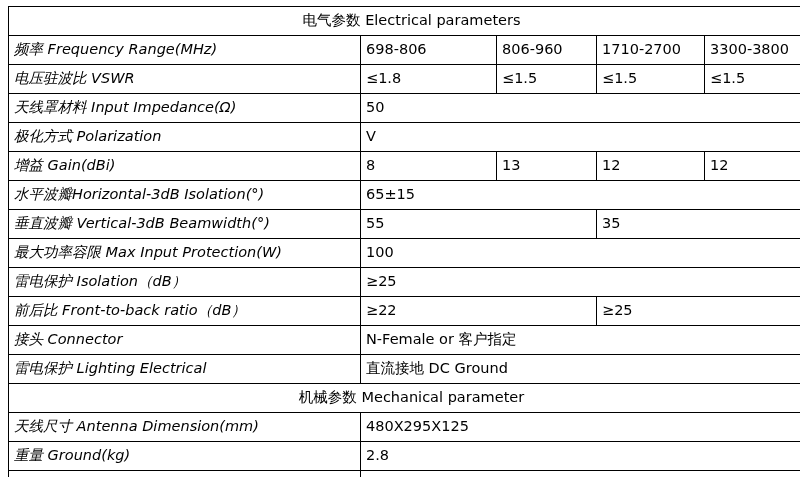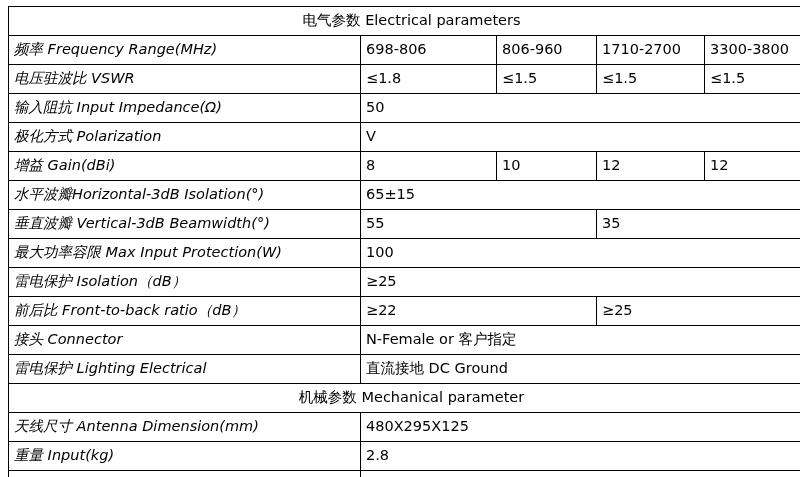--- a/index.html
+++ b/index.html
@@ -85,33 +85,33 @@
 
       <tr>
         <td class="label">电压驻波比 VSWR</td>
         <td class="val">≤1.8</td>
         <td class="val">≤1.5</td>
         <td class="val">≤1.5</td>
         <td class="val">≤1.5</td>
       </tr>
 
       <tr>
-        <td class="label">输入阻抗 Input Impedance(Ω)</td>
+        <td class="label">天线罩材料 Input Impedance(Ω)</td>
         <td class="val" colspan="4">50</td>
       </tr>
 
       <tr>
         <td class="label">极化方式 Polarization</td>
         <td class="val" colspan="4">V</td>
       </tr>
 
       <tr>
         <td class="label">增益 Gain(dBi)</td>
         <td class="val">8</td>
-        <td class="val">10</td>
+        <td class="val">13</td>
         <td class="val">12</td>
         <td class="val">12</td>
       </tr>
 
       <tr>
         <td class="label">水平波瓣Horizontal-3dB Isolation(°)</td>
         <td class="val" colspan="4">65±15</td>
       </tr>
 
       <tr>
@@ -149,21 +149,21 @@
       <tr class="section-row">
         <td class="section" colspan="5">机械参数 Mechanical parameter</td>
       </tr>
 
       <tr>
         <td class="label">天线尺寸 Antenna Dimension(mm)</td>
         <td class="val" colspan="4">480X295X125</td>
       </tr>
 
       <tr>
-        <td class="label">重量 Input(kg)</td>
+        <td class="label">重量 Ground(kg)</td>
         <td class="val" colspan="4">2.8</td>
       </tr>
 
       <tr>
         <td class="label">天线罩材料 Cover Material</td>
         <td class="val" colspan="4">UPVC</td>
       </tr>
 
     </tbody>
   </table>

